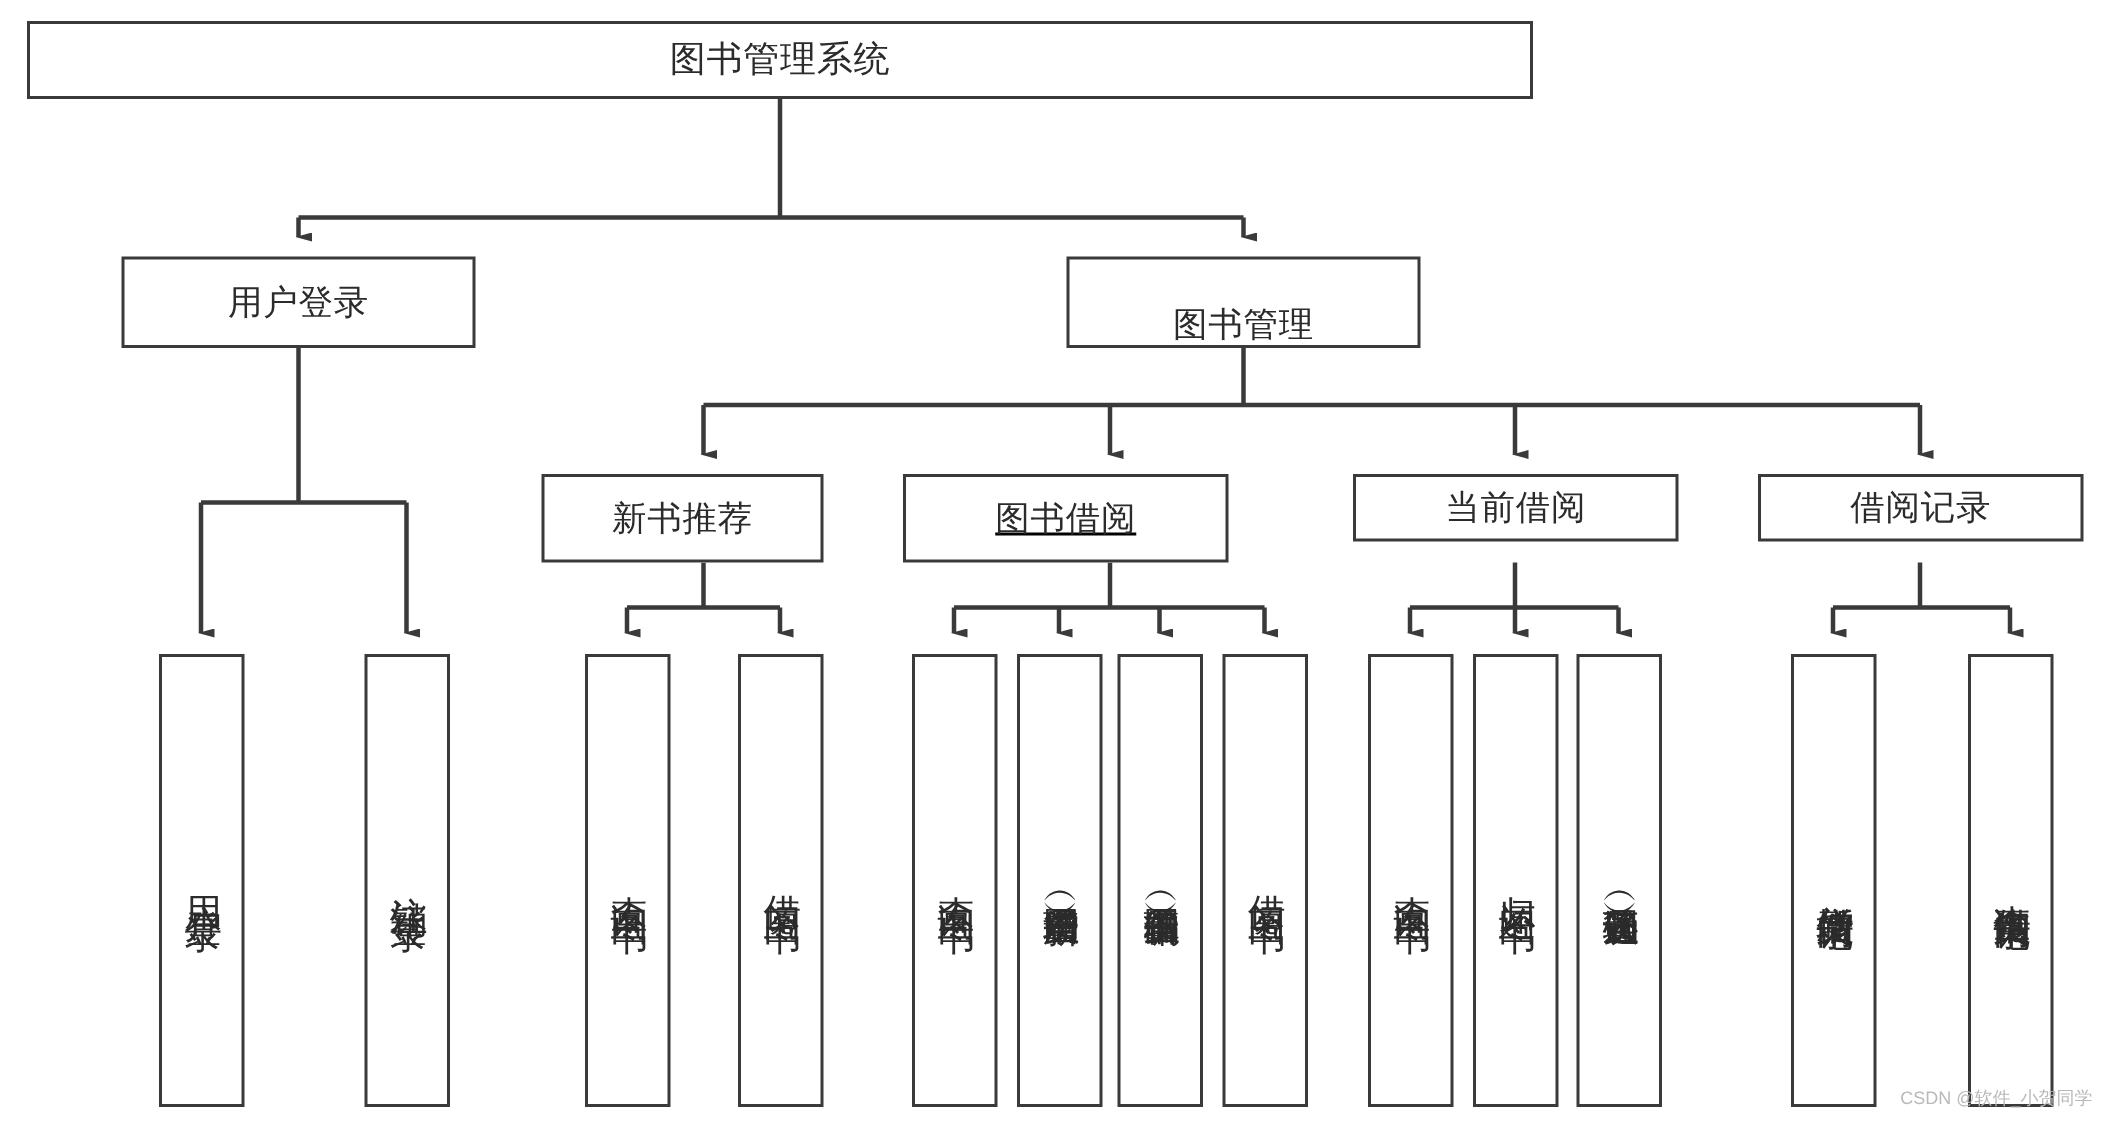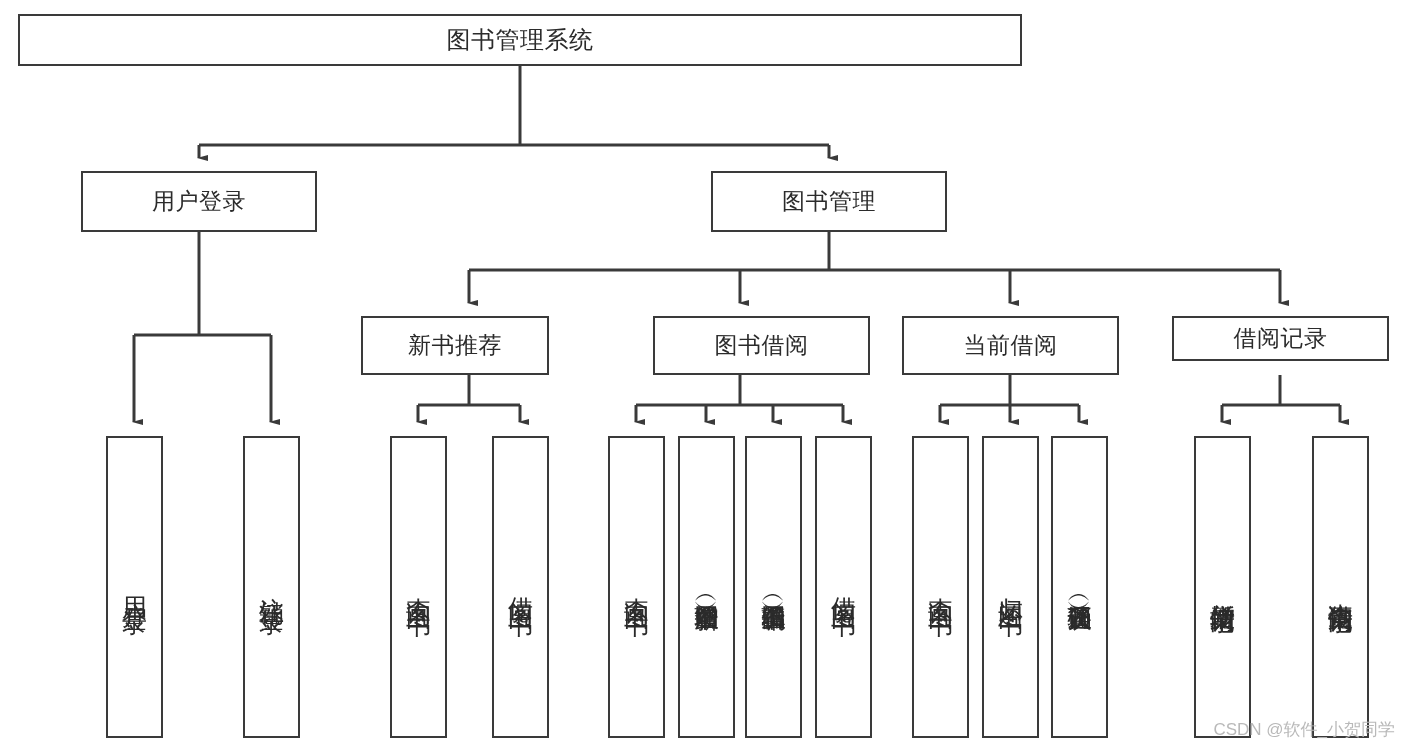--- a/index.html
+++ b/index.html
@@ -71,21 +71,21 @@
     letter-spacing: 1.5px;
   }
   .node-box.vertical.verytight .node-label {
     font-size: 24px;
     letter-spacing: 0px;
   }
   #watermark {
     position: absolute;
     right: 10px;
     bottom: 6px;
-    font-size: 17px;
+    font-size: 12px;
     color: #b9b9b9;
     font-family: "Liberation Sans", "DejaVu Sans", sans-serif;
     white-space: nowrap;
     pointer-events: none;
   }
 </style>
 </head>
 <body>
 
 <div id="diagram-root">
@@ -153,33 +153,33 @@
   </svg>
 
   <div class="node-box root horizontal" style="left:18px; top:14px; width:1004px; height:52px;">
     <span class="node-label">图书管理系统</span>
   </div>
 
   <div class="node-box horizontal" style="left:81px; top:171px; width:236px; height:61px;">
     <span class="node-label">用户登录</span>
   </div>
 
-  <div class="node-box horizontal" style="left:711px; top:171px; width:236px; height:61px;">
+  <div class="node-box horizontal" style="left:711px; top:171px; width:236px; height:61px;align-items:flex-end;">
     <span class="node-label">图书管理</span>
   </div>
 
   <div class="node-box horizontal" style="left:361px; top:316px; width:188px; height:59px;">
     <span class="node-label">新书推荐</span>
   </div>
 
-  <div class="node-box horizontal" style="left:653px; top:316px; width:217px; height:59px;">
+  <div class="node-box horizontal" style="left:602px; top:316px; width:217px; height:59px;text-decoration:underline;">
     <span class="node-label">图书借阅</span>
   </div>
 
-  <div class="node-box horizontal" style="left:902px; top:316px; width:217px; height:59px;">
+  <div class="node-box horizontal" style="left:902px; top:316px; width:217px; height:45px;">
     <span class="node-label">当前借阅</span>
   </div>
 
   <div class="node-box horizontal" style="left:1172px; top:316px; width:217px; height:45px;">
     <span class="node-label">借阅记录</span>
   </div>
 
   <div class="node-box vertical" style="left:106px; top:436px; width:57px; height:302px;">
     <span class="node-label">用户登录</span>
   </div>

